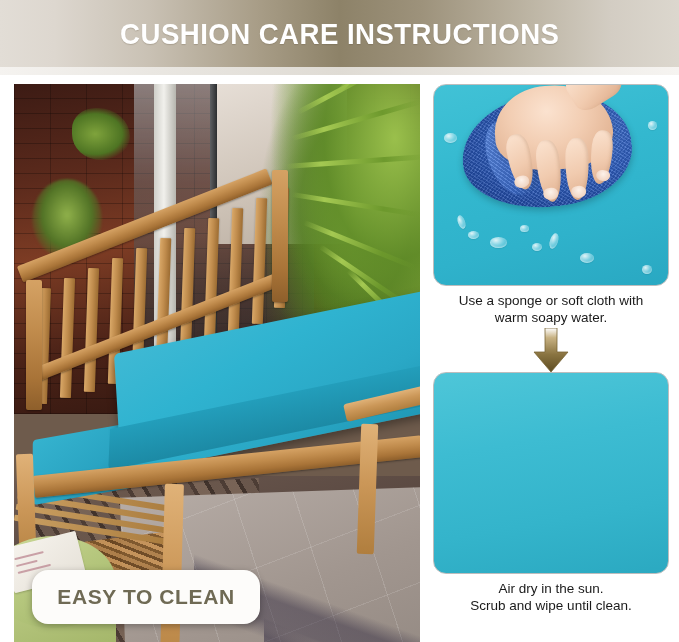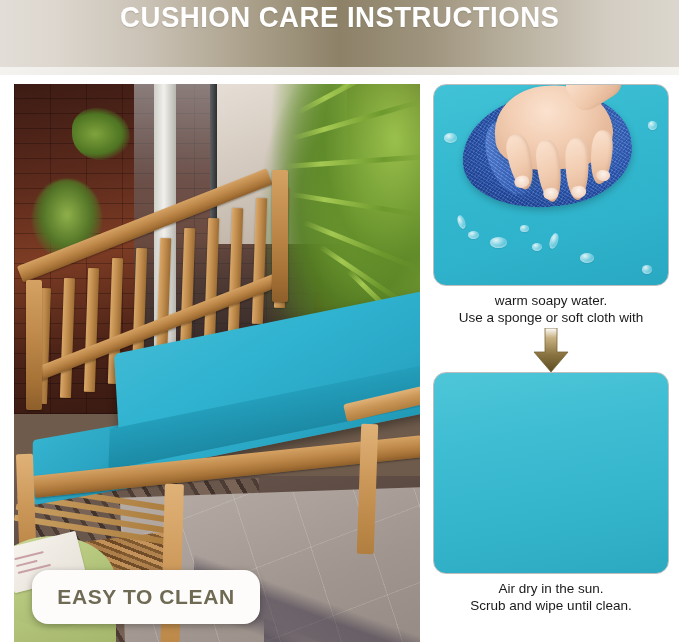--- a/index.html
+++ b/index.html
@@ -25,21 +25,21 @@
         #e2ddd6 0%,
         #ddd7cf 8%,
         #c9c1b4 22%,
         #a89d87 38%,
         #8d8268 50%,
         #9d927b 62%,
         #bdb5a4 78%,
         #d3cdc3 90%,
         #dcd7ce 100%);
     display: flex;
-    align-items: flex-start;
+    align-items: center;
     justify-content: center;
   }
   #header-title {
     color: #ffffff;
     font-size: 30px;
     font-weight: bold;
     letter-spacing: 0.5px;
     font-family: "Liberation Sans Narrow", "Liberation Sans", sans-serif;
     transform: scaleX(0.92);
     white-space: nowrap;
@@ -538,22 +538,22 @@
       <div class="nail" style="left:82px; top:104px; width:15px; height:12px; transform:rotate(3deg);"></div>
 
       <div class="finger" style="left:104px; top:50px; width:21px; height:54px; transform:rotate(9deg);"></div>
       <div class="nail" style="left:108px; top:90px; width:14px; height:11px; transform:rotate(9deg);"></div>
 
       <div class="finger" style="left:86px; top:-16px; width:52px; height:40px; transform:rotate(-28deg); border-radius:30%;"></div>
     </div>
   </div>
 
   <div class="caption">
+    <div>Use a sponge or soft cloth with</div>
     <div>warm soapy water.</div>
-    <div>Use a sponge or soft cloth with</div>
   </div>
 
   <div id="arrow-wrap">
     <svg id="down-arrow" viewBox="0 0 40 44">
       <defs>
         <linearGradient id="arrGrad" x1="0" y1="0" x2="0" y2="1">
           <stop offset="0%" stop-color="#ffffff"></stop>
           <stop offset="22%" stop-color="#c8b283"></stop>
           <stop offset="60%" stop-color="#8a7441"></stop>
           <stop offset="100%" stop-color="#5d4c22"></stop>

